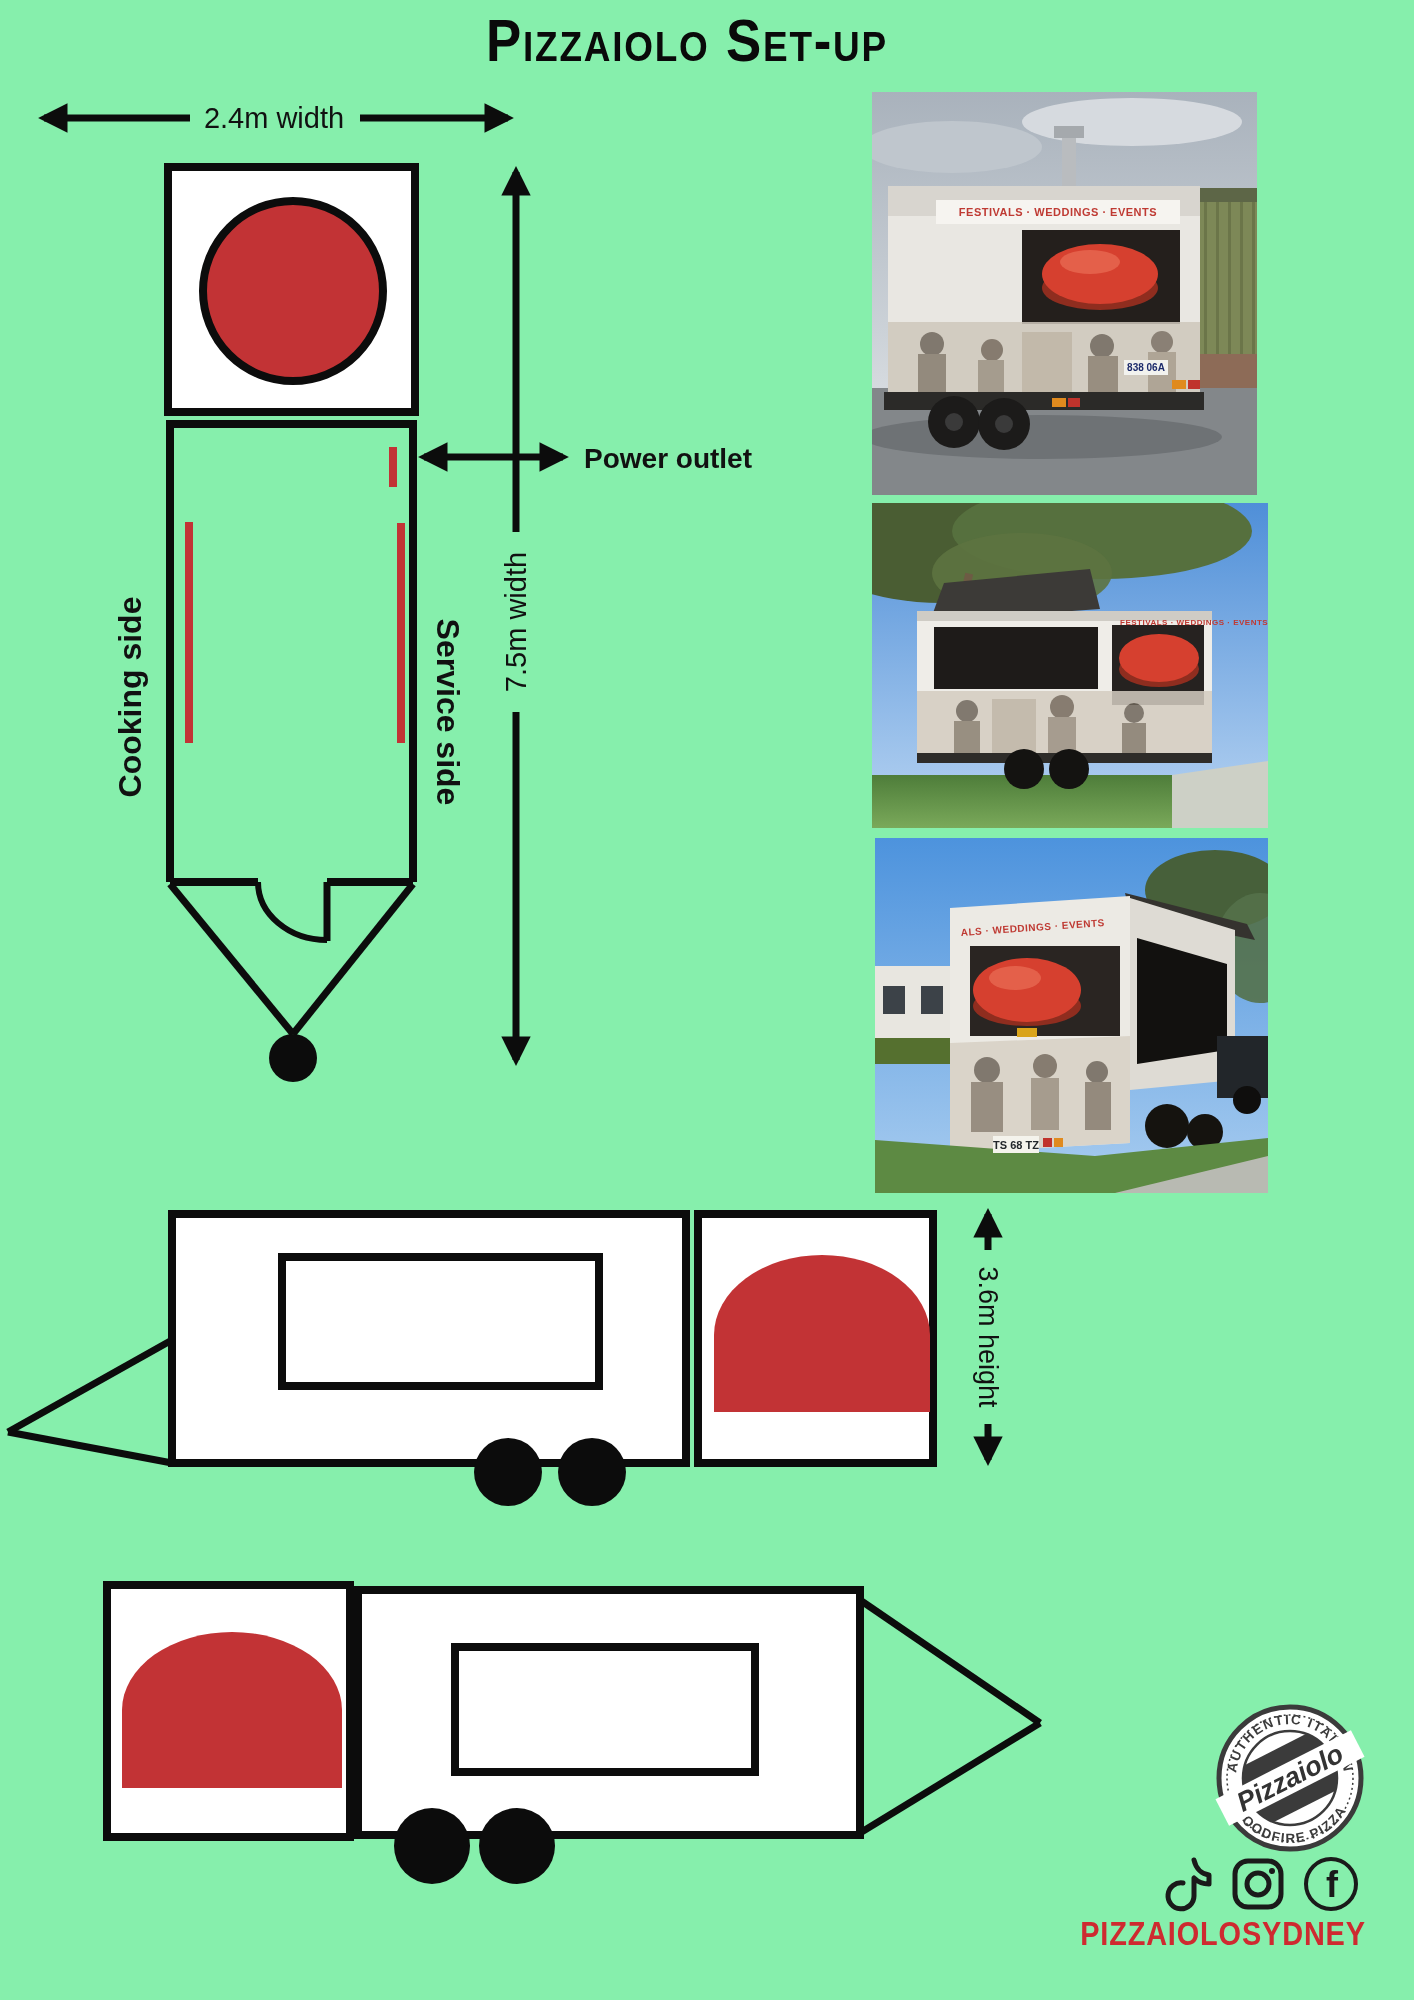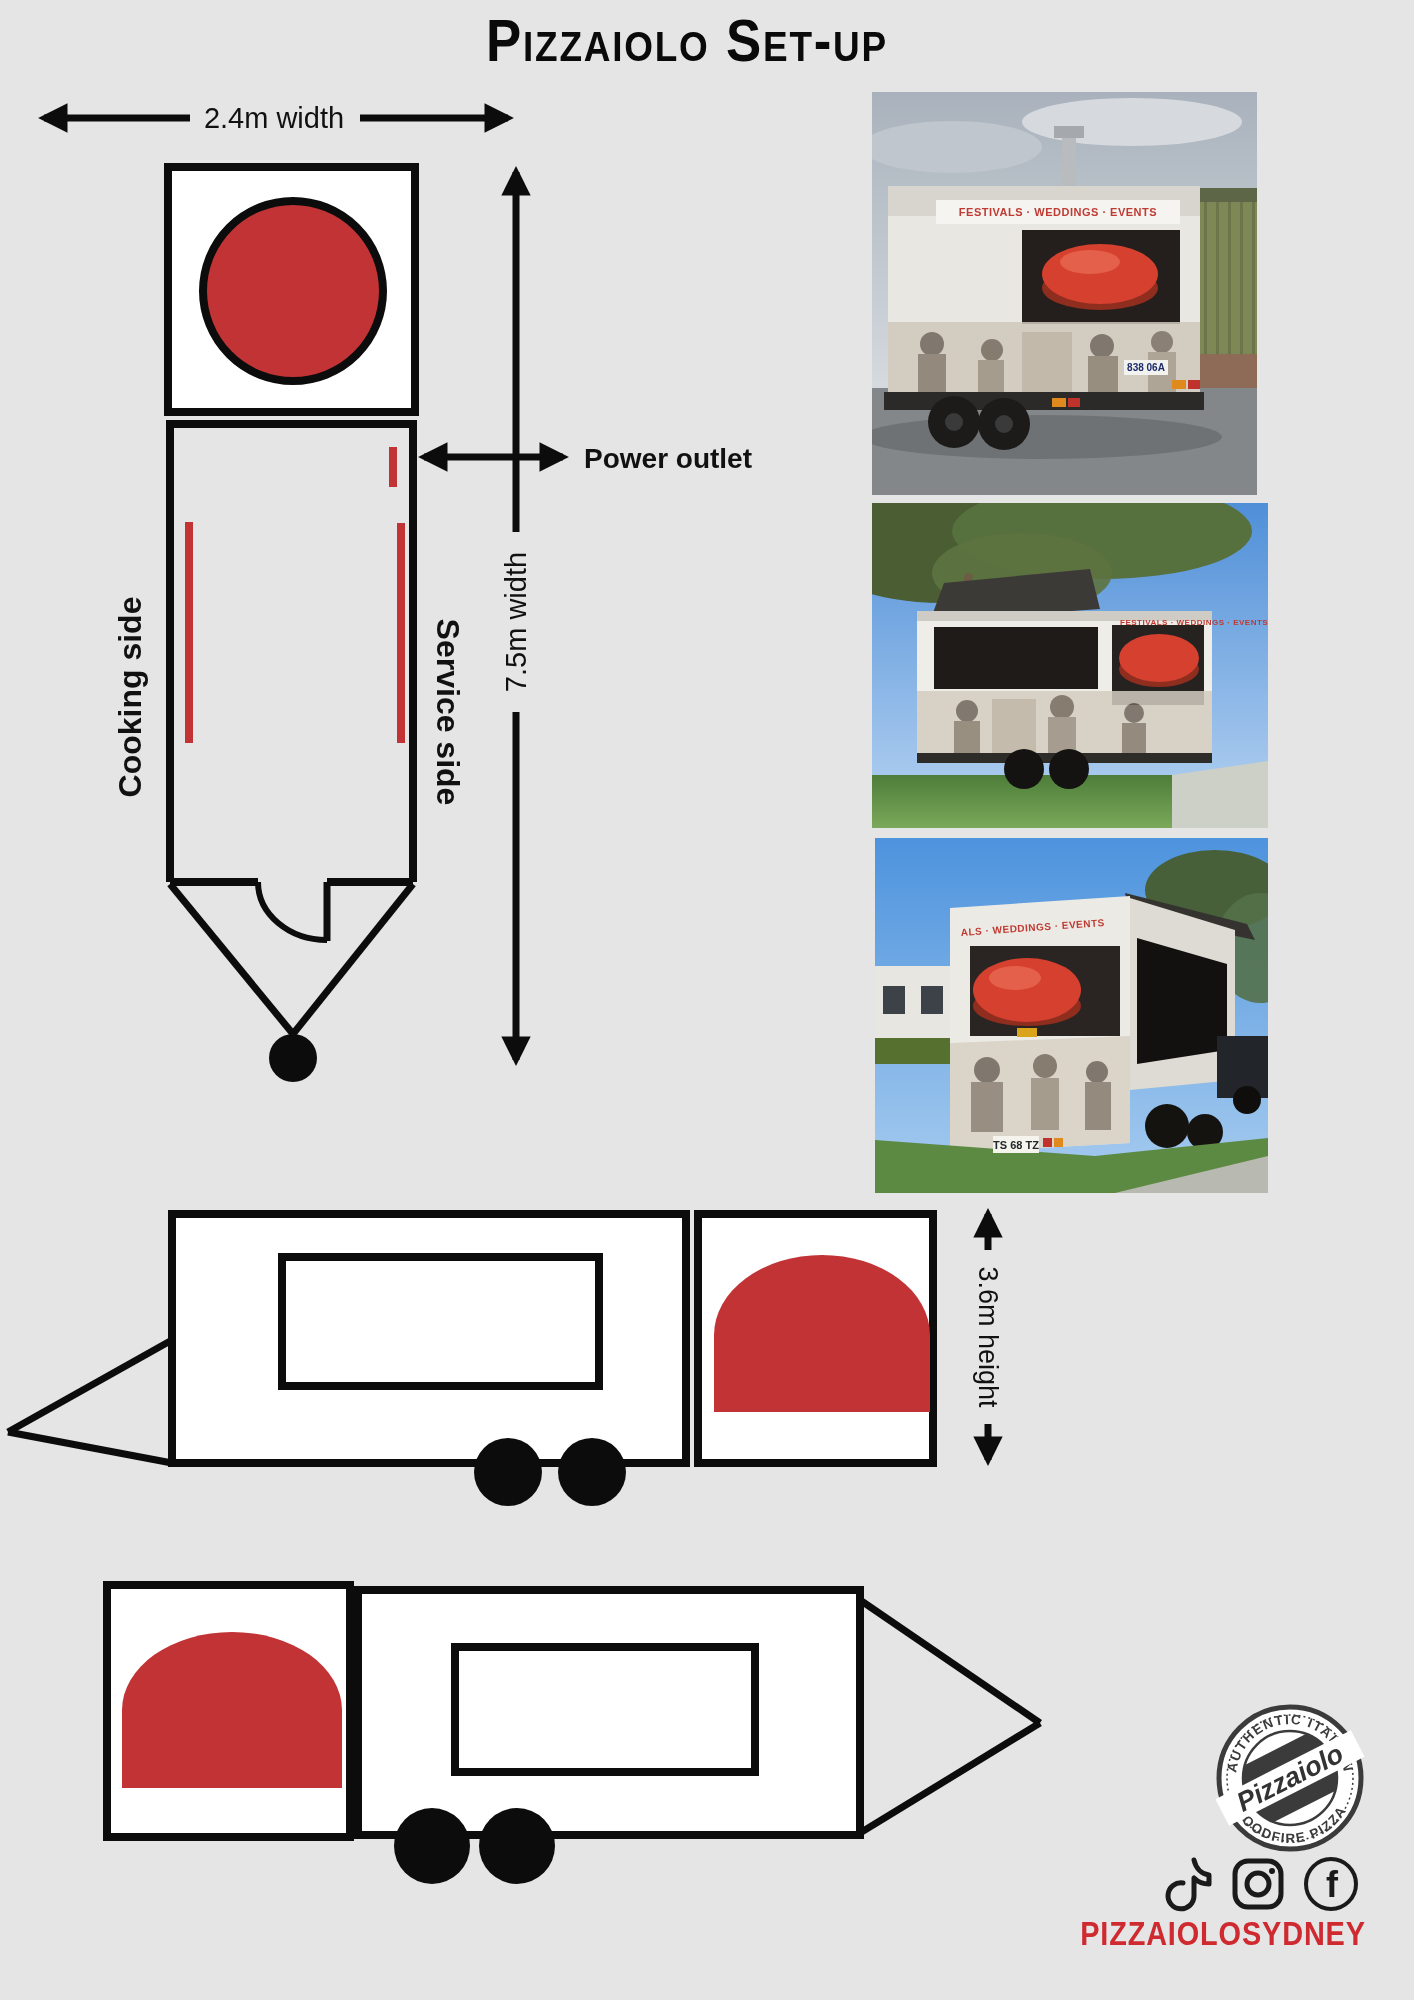--- a/index.html
+++ b/index.html
@@ -1,16 +1,16 @@
 <!DOCTYPE html>
 <html><head>
 <meta charset="utf-8">
 <style>
   html,body{margin:0;padding:0;background:#ffffff;}
-  .page{position:relative;width:1414px;height:2000px;background:#e5e5e5;overflow:hidden;
+  .page{position:relative;width:1414px;height:2000px;background:#86efac;overflow:hidden;
         font-family:"Liberation Sans",sans-serif;color:#0c0c0c;}
   .abs{position:absolute;}
   #page-title{left:687px;top:6px;transform:translateX(-50%) scaleX(0.88);transform-origin:center top;
       font-size:60px;font-weight:bold;font-variant:small-caps;letter-spacing:2px;white-space:nowrap;color:#0a0a0a;}
   #handle{left:1223px;top:1914px;transform:translateX(-50%) scaleX(0.85);transform-origin:center top;
       font-size:34px;font-weight:bold;letter-spacing:1px;white-space:nowrap;color:#ce2a30;}
   svg text{font-family:"Liberation Sans",sans-serif;}
   .dim{font-size:29px;fill:#111;}
   .dimbold{font-size:28px;font-weight:bold;fill:#111;}
   .sidelbl{font-size:32px;font-weight:bold;fill:#111;}

